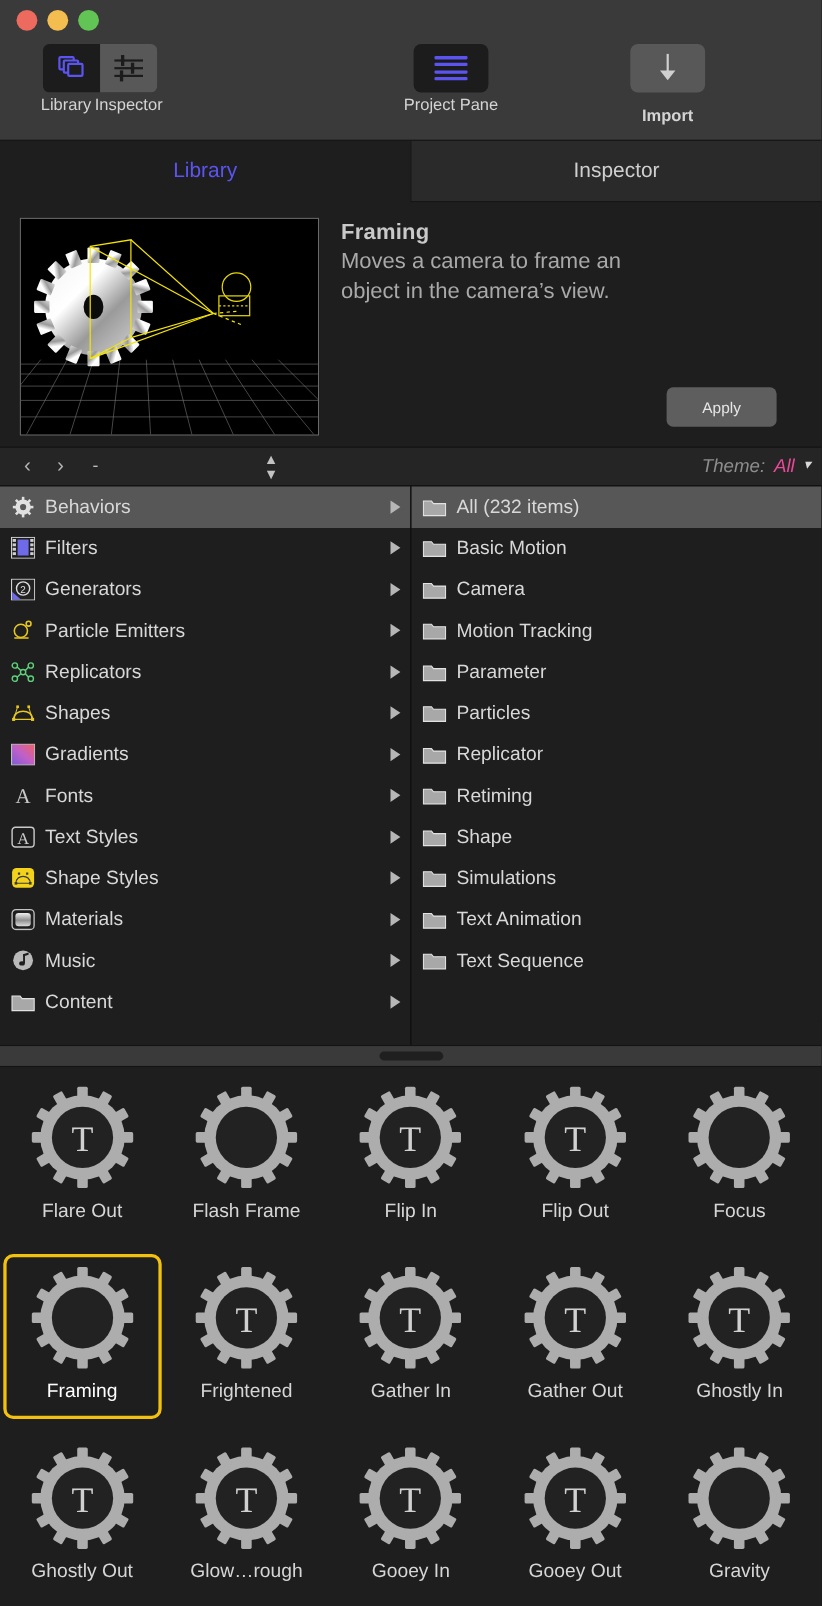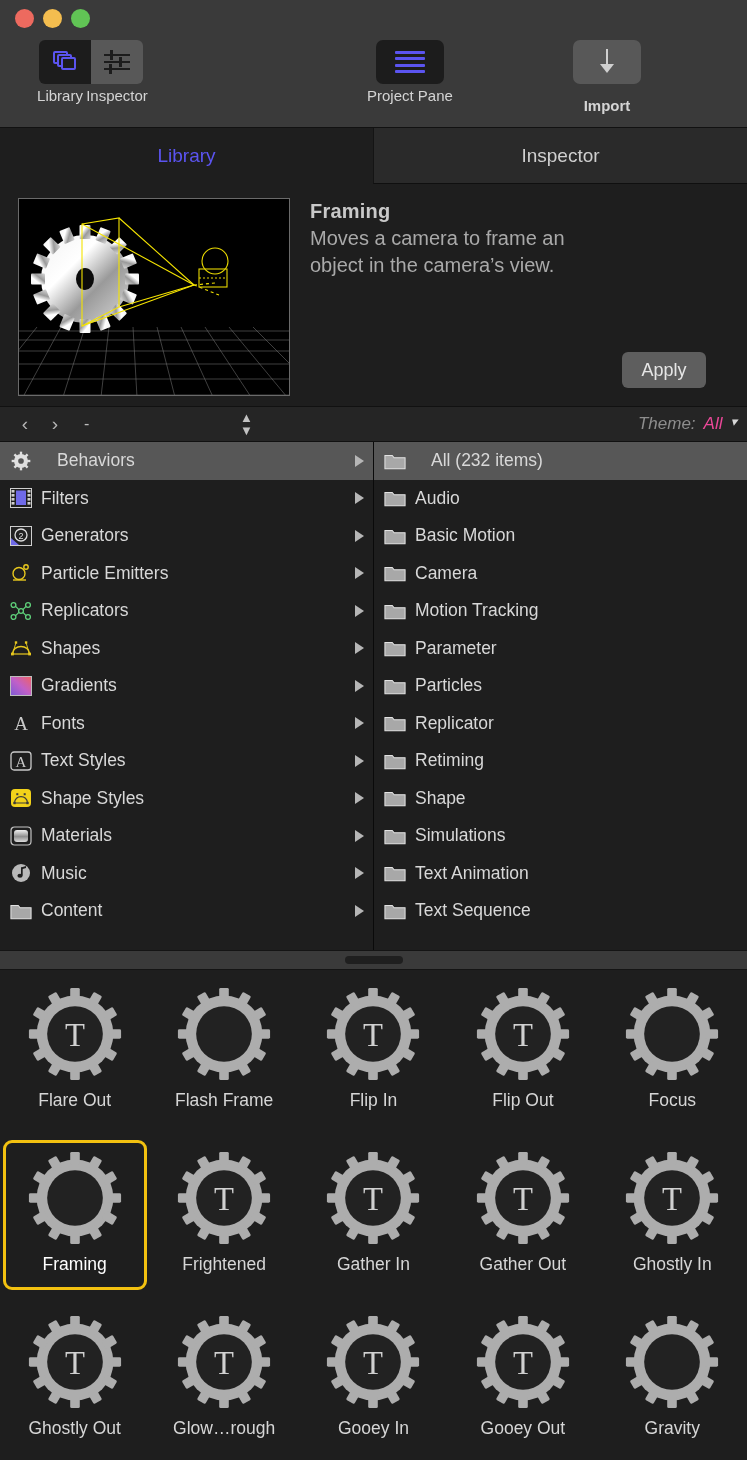--- a/index.html
+++ b/index.html
@@ -95,23 +95,23 @@
     position: relative; overflow: hidden;
     flex: 0 0 272px;
   }
   .thumb svg { display: block; width: 272px; height: 198px; }
 
   .preview-info { margin-left: 20px; flex: 1; position: relative; }
   .pv-title { font-size: 20px; font-weight: bold; color: #c9c9c9; margin-top: 2px; letter-spacing: .2px;}
   .pv-desc { font-size: 20px; color: #a9a9a9; line-height: 1.35; margin-top: 2px; width: 300px;}
   .apply-btn {
     position: absolute; right: 23px; bottom: 8px;
-    width: 84px; height: 36px; border-radius: 6px;
+    width: 100px; height: 36px; border-radius: 6px;
     background: #5e5e5e; color: #e6e6e6;
-    font-size: 18px;
+    font-size: 14px;
     display: flex; align-items: center; justify-content: center;
     border: none;
     font-family: "Liberation Sans", sans-serif;
   }
 
   
   .pathbar {
     height: 36px; flex: 0 0 36px;
     background: #252525;
     display: flex; align-items: center;
@@ -133,21 +133,21 @@
   .col { overflow: hidden; position: relative; }
   .col-left { width: 374px; border-right: 1px solid #0a0a0a; }
   .col-right { width: 373px; }
 
   .row {
     height: 37.5px;
     display: flex; align-items: center;
     padding-left: 8px; padding-right: 10px;
     position: relative;
   }
-  .row.selected { background: #575757; gap: 16px; }
+  .row.selected { background: #575757; }
   .row-icon { width: 26px; height: 24px; flex: 0 0 26px; margin-right: 7px; display: flex; align-items: center; justify-content: center; }
   .row-label { font-size: 17.5px; color: #d8d8d8; white-space: nowrap; }
   .row-chevron {
     position: absolute; right: 9px; top: 50%; transform: translateY(-50%);
     width: 0; height: 0;
     border-top: 6px solid transparent; border-bottom: 6px solid transparent;
     border-left: 9px solid #b6b6b6;
   }
 
   
@@ -587,28 +587,20 @@
             </svg>
           </span>
         <span class="row-label">All (232 items)</span>
       </div>
       <div class="row">
         <span class="row-icon">
             <svg class="ic ic-folder" viewBox="0 0 24 19">
               <path d="M1 3.5 h8 l2 2.5 h12 v12 h-22 z" fill="#a8a8a8" stroke="#e2e2e2" stroke-width="1.1"></path>
             </svg>
           </span>
-        <span class="row-label">Audio</span>
-      </div>
-      <div class="row">
-        <span class="row-icon">
-            <svg class="ic ic-folder" viewBox="0 0 24 19">
-              <path d="M1 3.5 h8 l2 2.5 h12 v12 h-22 z" fill="#a8a8a8" stroke="#e2e2e2" stroke-width="1.1"></path>
-            </svg>
-          </span>
         <span class="row-label">Basic Motion</span>
       </div>
       <div class="row">
         <span class="row-icon">
             <svg class="ic ic-folder" viewBox="0 0 24 19">
               <path d="M1 3.5 h8 l2 2.5 h12 v12 h-22 z" fill="#a8a8a8" stroke="#e2e2e2" stroke-width="1.1"></path>
             </svg>
           </span>
         <span class="row-label">Camera</span>
       </div>

